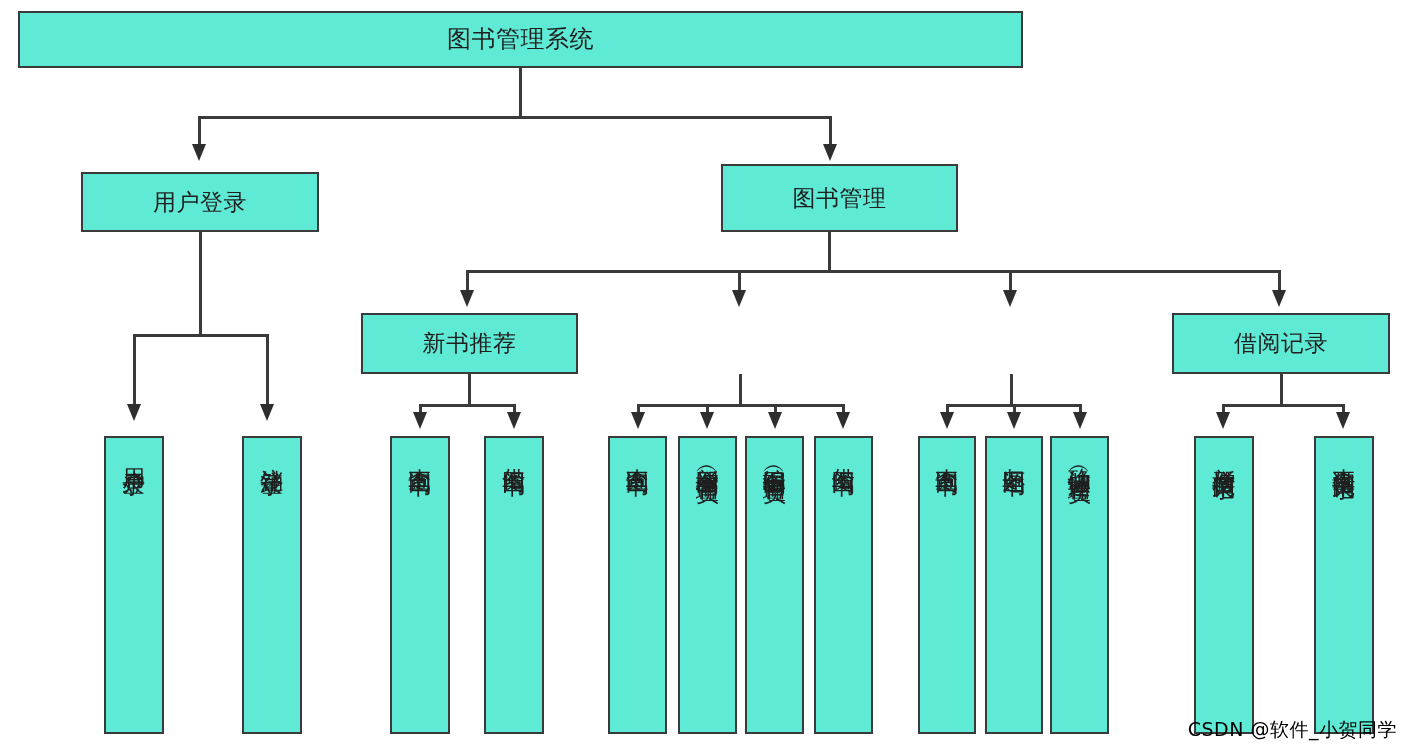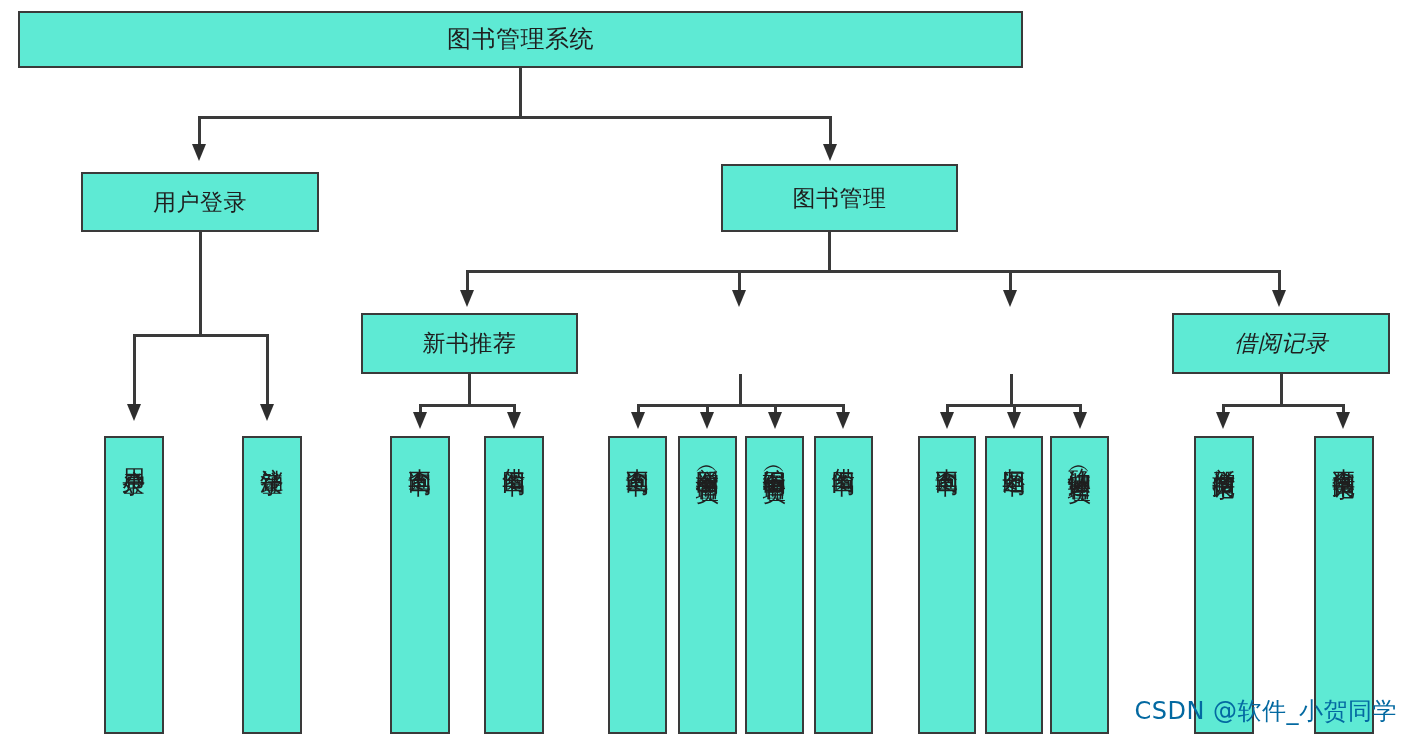--- a/index.html
+++ b/index.html
@@ -58,23 +58,23 @@
     position:absolute;
     width:0;height:0;
     border-left:7.5px solid transparent;
     border-right:7.5px solid transparent;
     border-top:17px solid #2e2e2e;
   }
   
   #watermark{
     position:absolute;
     right:8px;
-    bottom:20px;
-    font-size:24px;
-    color:#0369a1;
+    bottom:4px;
+    font-size:19px;
+    color:#000000;
     letter-spacing:.5px;
     user-select:none;
     white-space:nowrap;
   }
 </style>
 </head>
 <body>
 
 <div id="canvas">
 
@@ -113,21 +113,21 @@
   <div class="vbar" style="left:738px; top:270px; height:22px;"></div>
   <div class="arrow" style="left:732px; top:290px;"></div>
   <div class="vbar" style="left:1009px; top:270px; height:22px;"></div>
   <div class="arrow" style="left:1003px; top:290px;"></div>
   <div class="vbar" style="left:1278px; top:270px; height:22px;"></div>
   <div class="arrow" style="left:1272px; top:290px;"></div>
 
   <div class="node" style="left:361px; top:313px; width:217px; height:61px;">
     <span class="label">新书推荐</span>
   </div>
-  <div class="node" style="left:1172px; top:313px; width:218px; height:61px;font-style:italic;">
+  <div class="node" style="left:1172px; top:313px; width:218px; height:61px;">
     <span class="label">借阅记录</span>
   </div>
 
   <div class="vbar" style="left:468px; top:374px; height:32px;"></div>
   <div class="hbar" style="left:419px; top:404px; width:96px;"></div>
   <div class="vbar" style="left:419px; top:404px; height:12px;"></div>
   <div class="arrow" style="left:413px; top:412px;"></div>
   <div class="vbar" style="left:513px; top:404px; height:12px;"></div>
   <div class="arrow" style="left:507px; top:412px;"></div>
 

